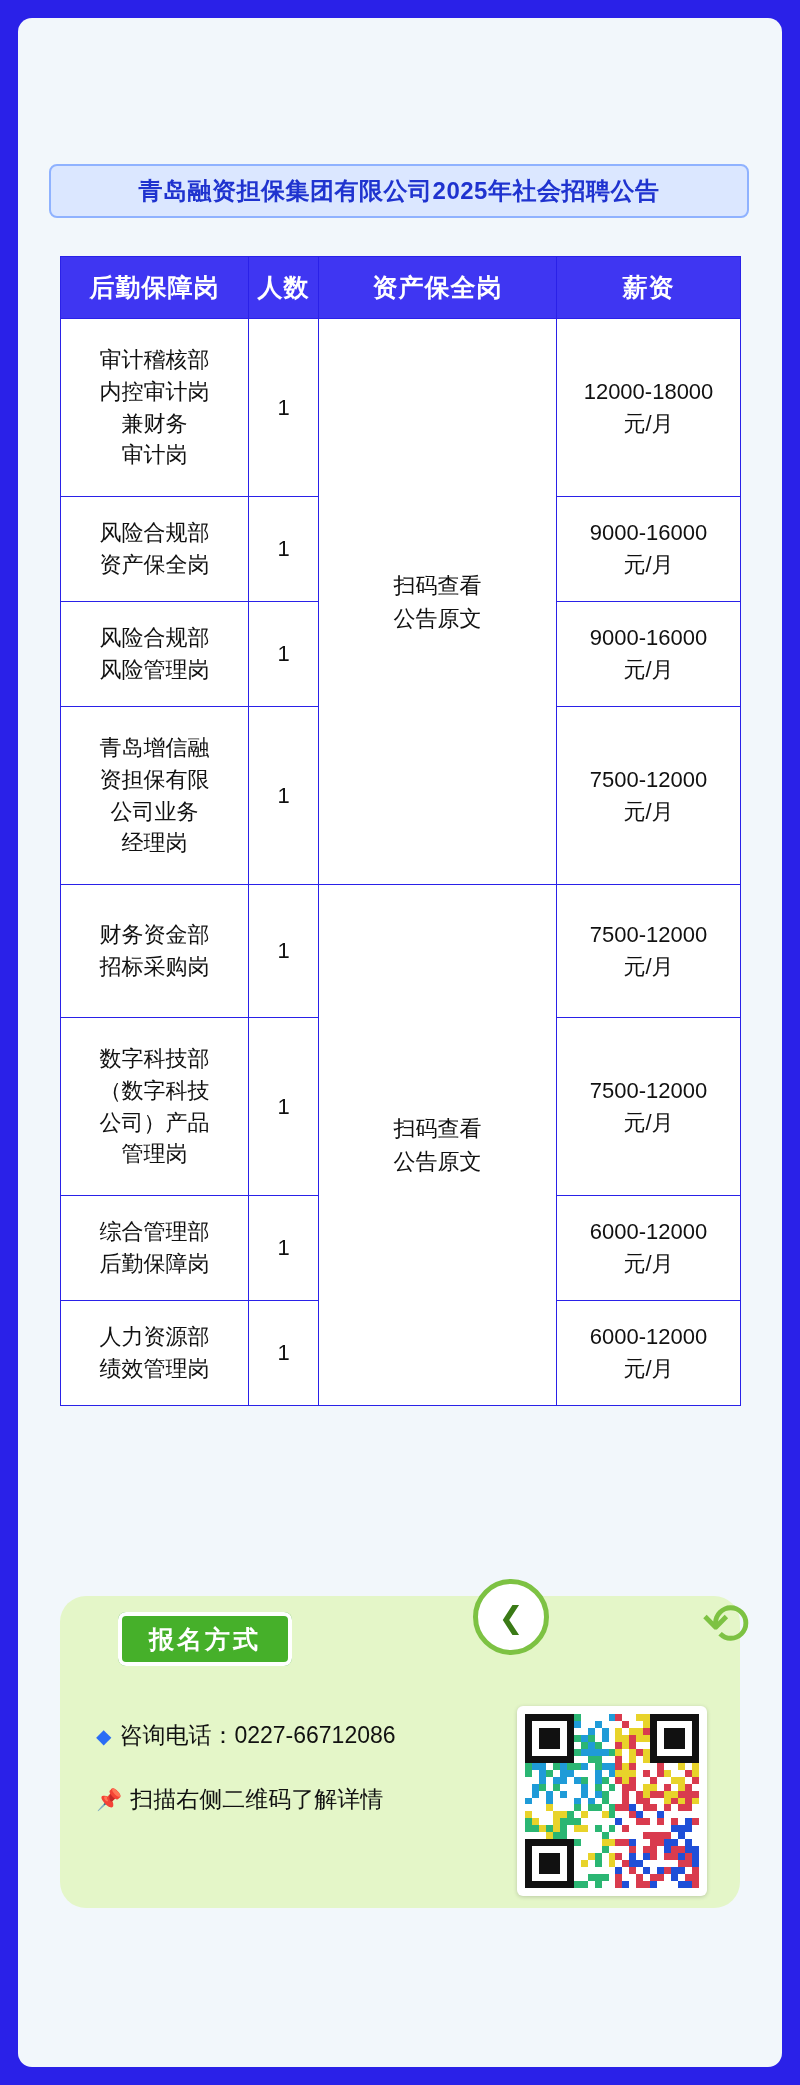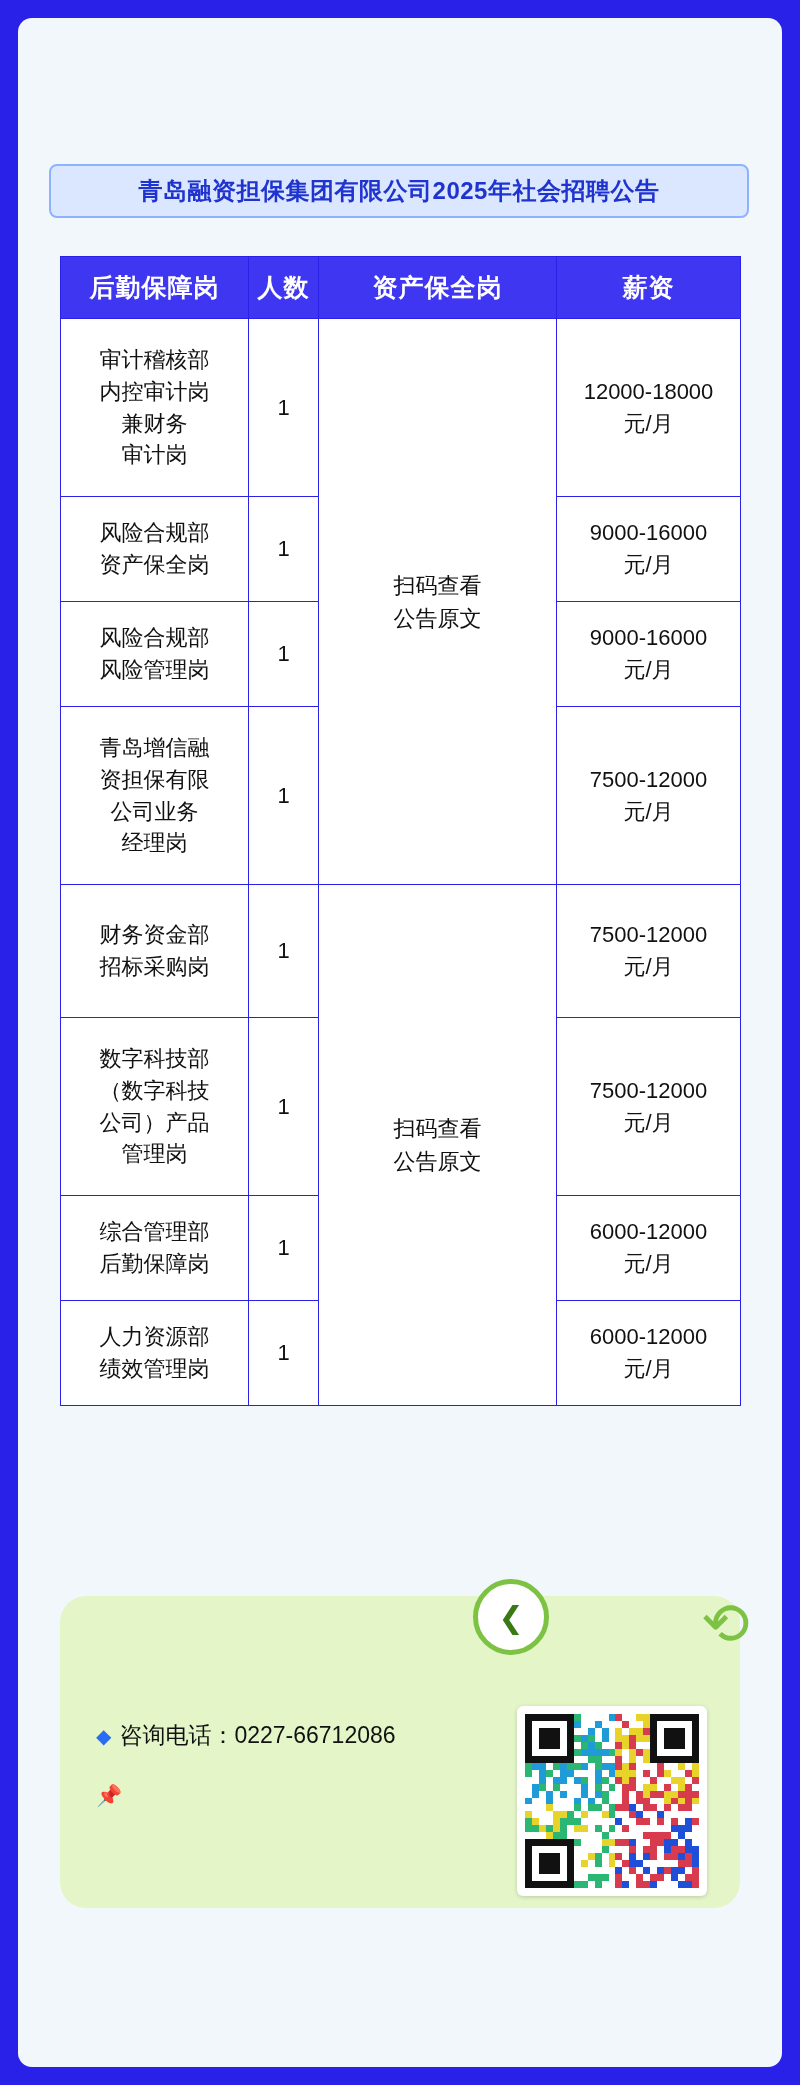--- a/index.html
+++ b/index.html
@@ -278,30 +278,34 @@
             <td class="post ml">人力资源部<br>绩效管理岗</td>
             <td class="num">1</td>
             <td class="pay ml">6000-12000<br>元/月</td>
           </tr>
         </tbody>
       </table>
     </div>
 
     <div class="bottom-panel"></div>
 
+    <div class="apply-pill">
+      <span>报名方式</span>
+    </div>
 
     <div class="clock">❮</div>
     <div class="hook">⟳</div>
 
     <div class="contact-line">
       <span class="diamond-icon">◆</span>
       <span>咨询电话：0227-66712086</span>
     </div>
     <div class="contact-line2">
       <span class="pin-icon">📌</span>
+      <span>扫描右侧二维码了解详情</span>
     </div>
 
     <div class="qr-box">
       <div class="qr-grid" id="qrGrid">
           <i style="background:#111111"></i>
           <i style="background:#111111"></i>
           <i style="background:#111111"></i>
           <i style="background:#111111"></i>
           <i style="background:#111111"></i>
           <i style="background:#111111"></i>

